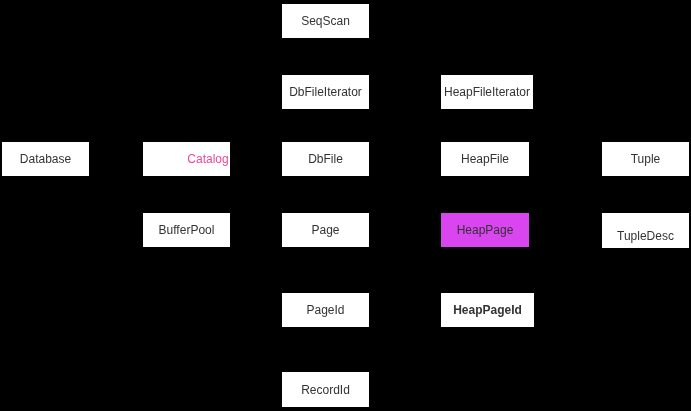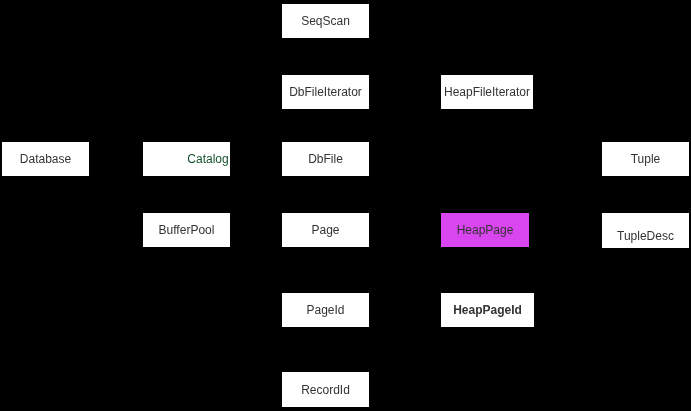--- a/index.html
+++ b/index.html
@@ -51,27 +51,30 @@
 
   <div class="node" style="left: 281px; top: 74px; width: 89px; height: 36px; background: rgb(255, 255, 255); border-color: rgb(0, 0, 0);">
     <span class="label" style="color: rgb(51, 51, 51);">DbFileIterator</span>
   </div>
 
   <div class="node" style="left: 1px; top: 141px; width: 89px; height: 36px; background: rgb(255, 255, 255); border-color: rgb(0, 0, 0);">
     <span class="label" style="color: rgb(51, 51, 51);">Database</span>
   </div>
 
   <div class="node" style="left: 142px; top: 141px; width: 89px; height: 36px; background: rgb(255, 255, 255); border-color: rgb(0, 0, 0);">
-    <span class="label" style="color: #14532d; margin-left: 43px;">Catalog</span>
+    <span class="label" style="color: #ec4899; margin-left: 43px;">Catalog</span>
   </div>
 
   <div class="node" style="left: 281px; top: 141px; width: 89px; height: 36px; background: rgb(255, 255, 255); border-color: rgb(0, 0, 0);">
     <span class="label" style="color: rgb(51, 51, 51);">DbFile</span>
   </div>
 
+  <div class="node" style="left: 440px; top: 141px; width: 90px; height: 36px; background: rgb(255, 255, 255); border-color: rgb(0, 0, 0);">
+    <span class="label" style="color: rgb(51, 51, 51);">HeapFile</span>
+  </div>
 
   <div class="node" style="left: 601px; top: 141px; width: 89px; height: 36px; background: rgb(255, 255, 255); border-color: rgb(0, 0, 0);">
     <span class="label" style="color: rgb(51, 51, 51);">Tuple</span>
   </div>
 
   <div class="node" style="left: 142px; top: 212px; width: 89px; height: 36px; background: rgb(255, 255, 255); border-color: rgb(0, 0, 0);">
     <span class="label" style="color: rgb(51, 51, 51);">BufferPool</span>
   </div>
 
   <div class="node" style="left: 281px; top: 212px; width: 89px; height: 36px; background: rgb(255, 255, 255); border-color: rgb(0, 0, 0);">

